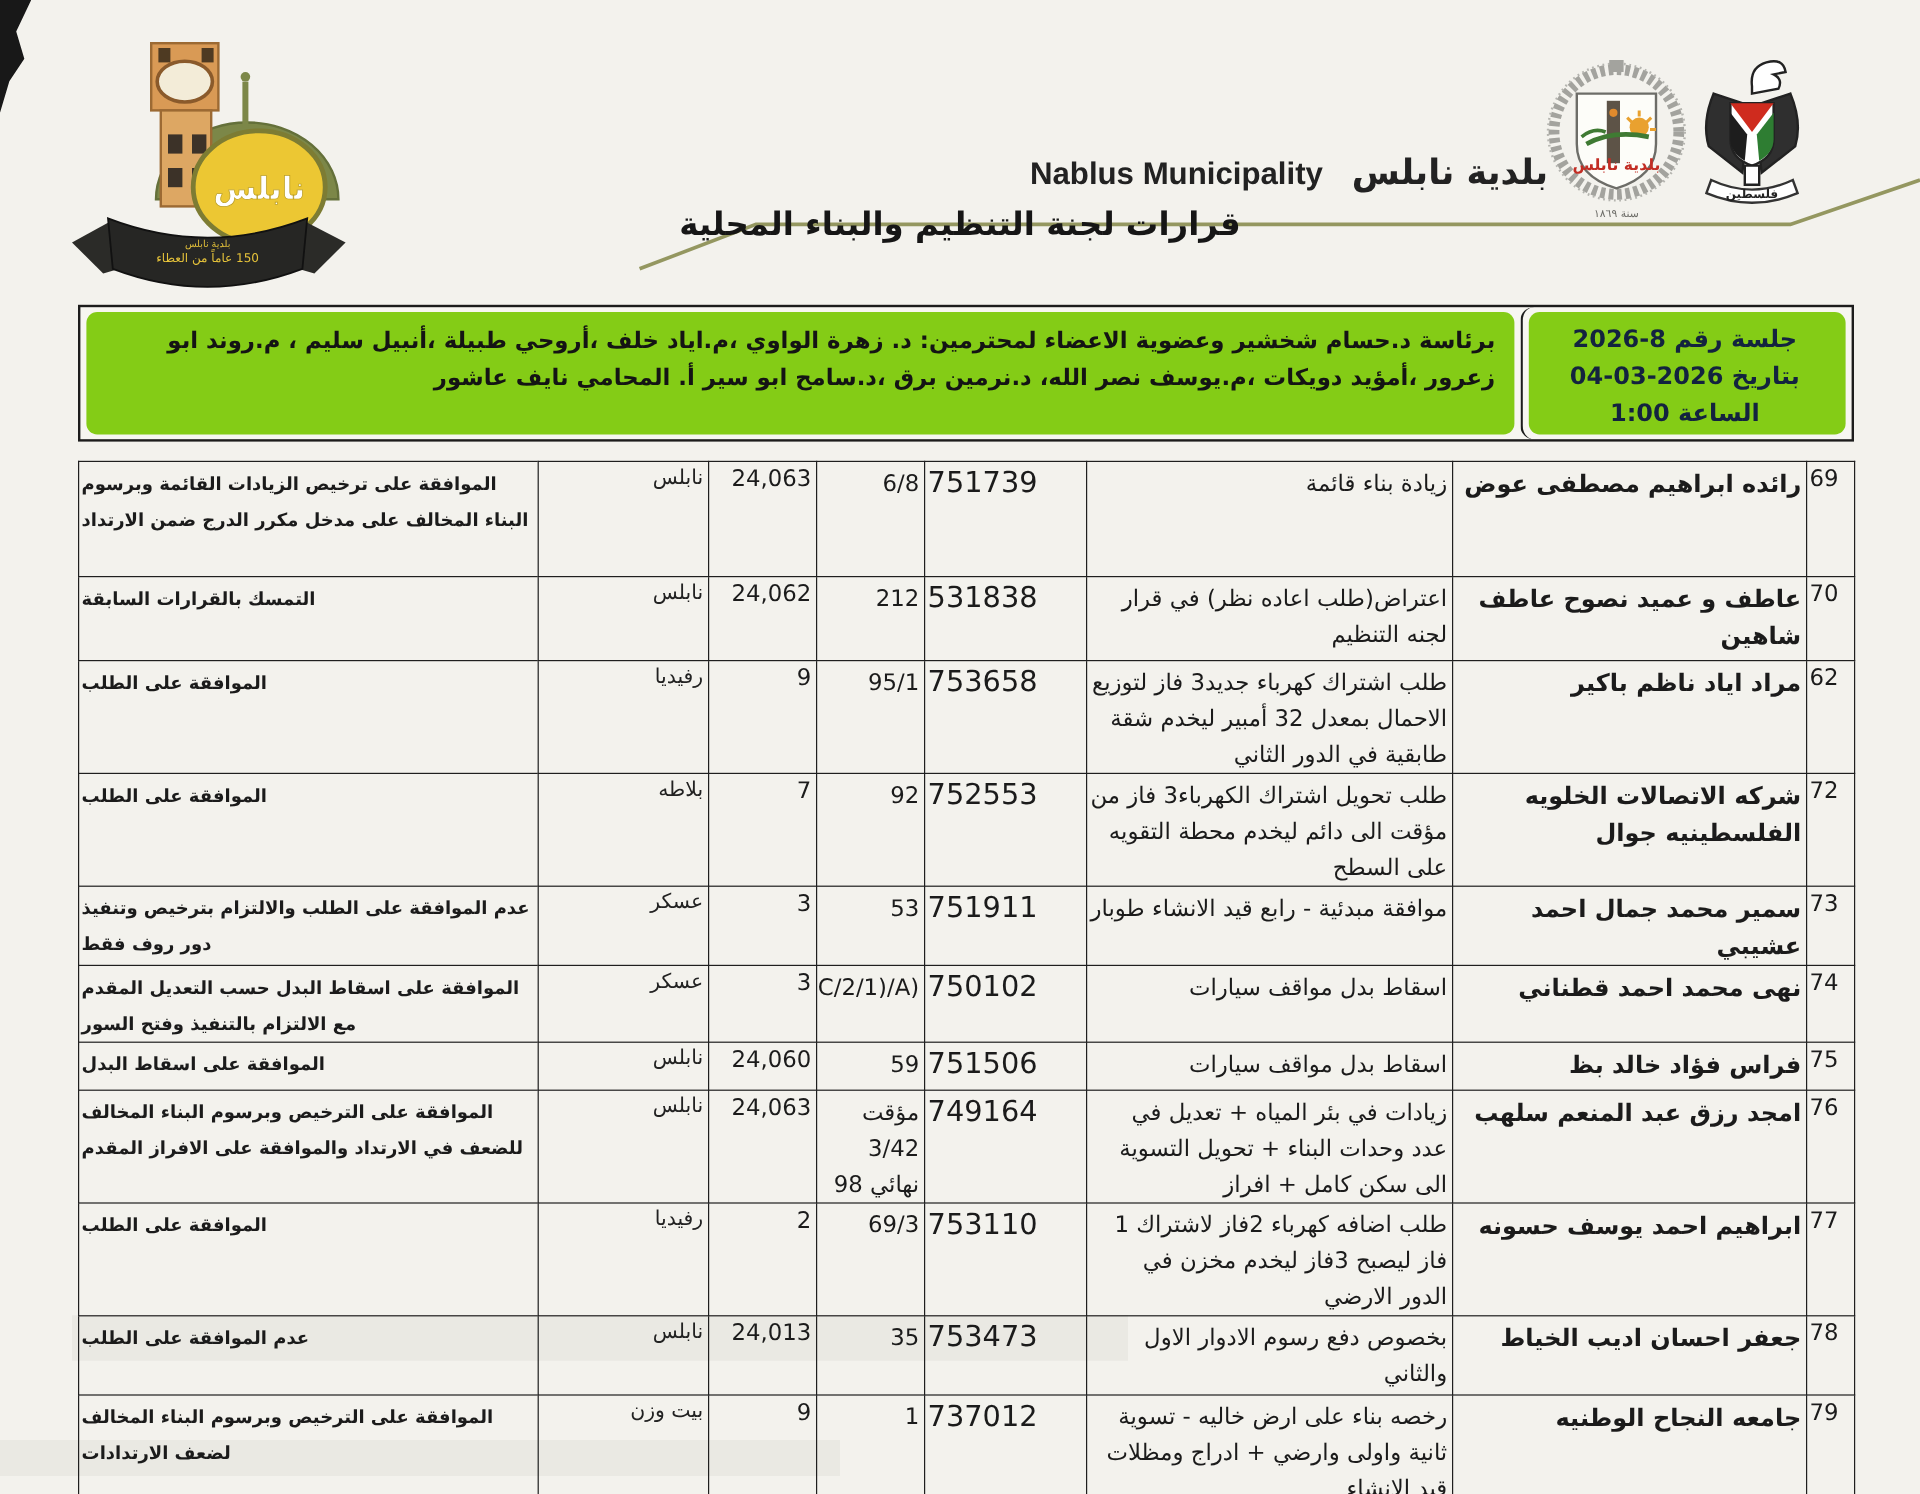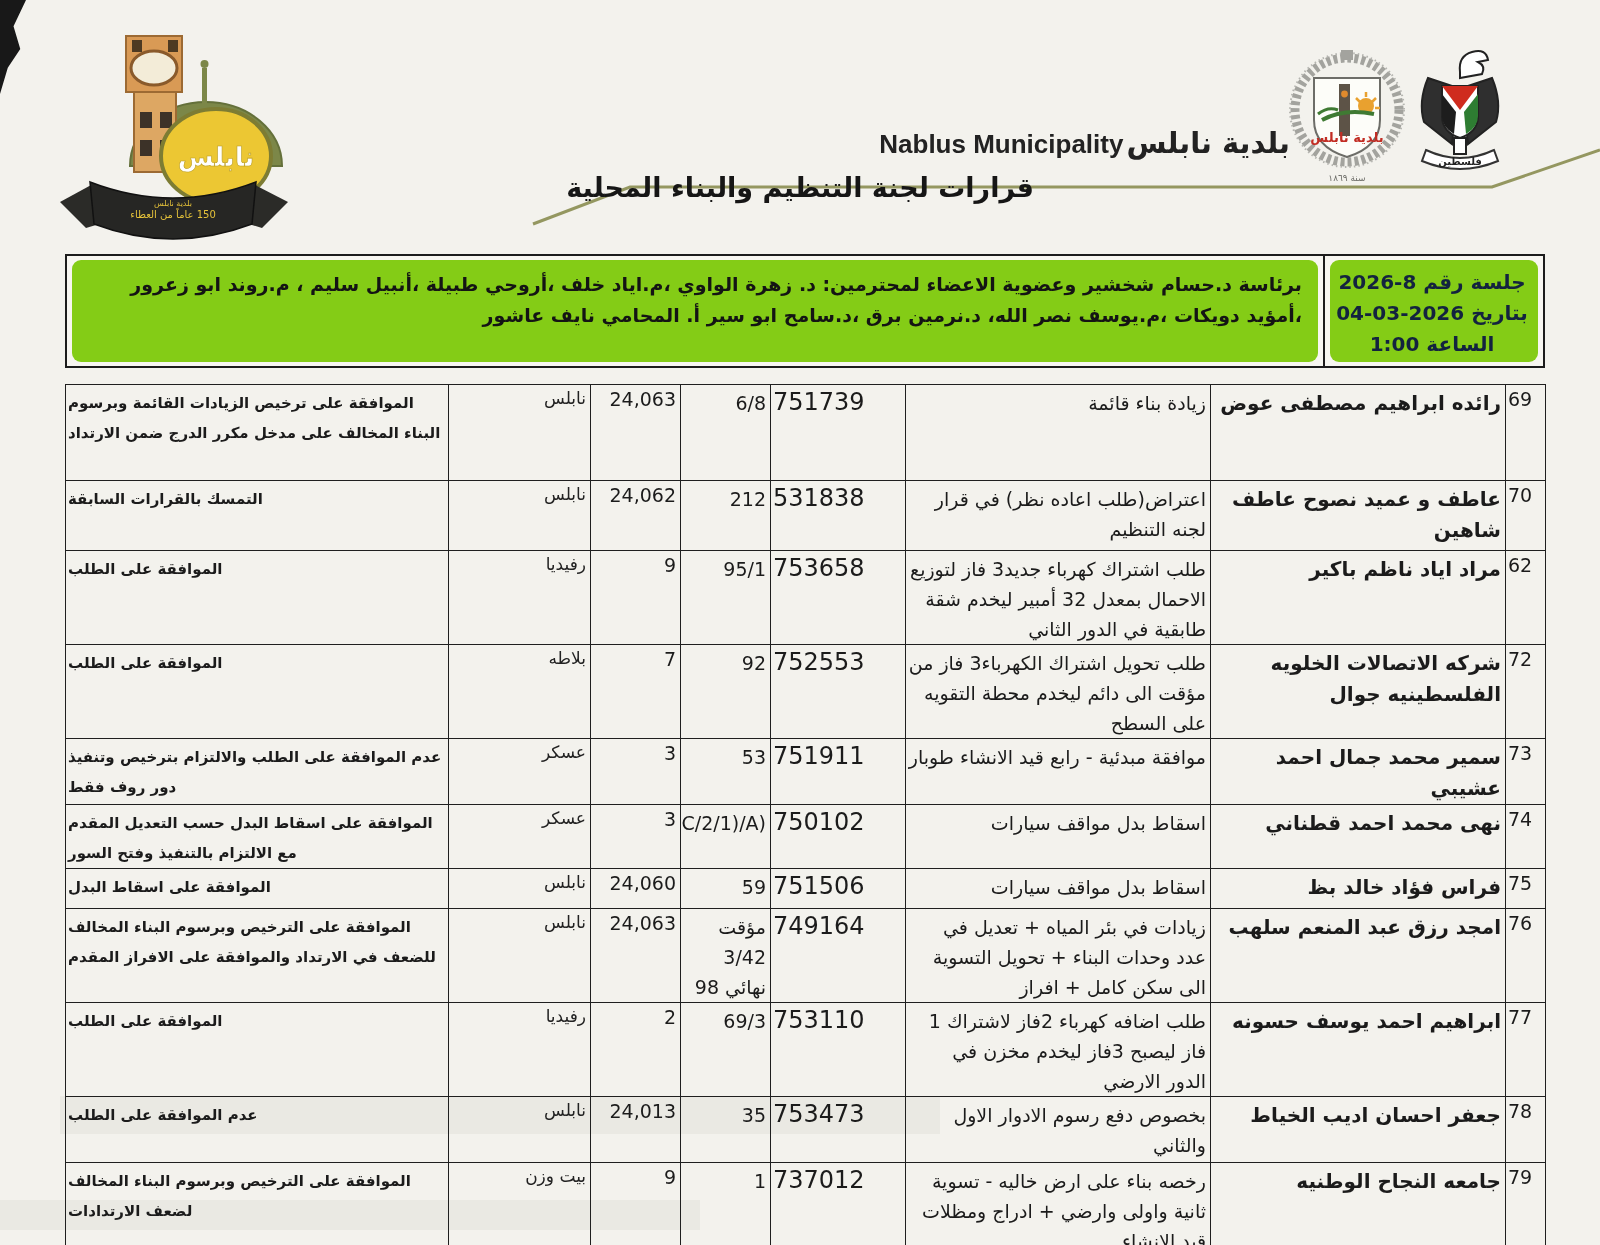--- a/index.html
+++ b/index.html
@@ -9,31 +9,31 @@
   
   .corner-artifact{position:absolute;top:0;left:0;width:26px;height:94px;background:#181818;
     clip-path:polygon(0 0,100% 0,52% 28%,78% 52%,30% 72%,0 100%);}
   .scan-streak{position:absolute;background:#9a9a96;opacity:.10;pointer-events:none;}
 
   
   .logo150{position:absolute;left:48px;top:16px;}
   .emblem-nablus{position:absolute;left:1288px;top:50px;}
   .emblem-eagle{position:absolute;left:1406px;top:44px;}
   .brand{position:absolute;left:870px;top:126px;width:420px;direction:ltr;display:flex;
-    align-items:baseline;justify-content:flex-end;gap:3px;white-space:nowrap;}
+    align-items:baseline;justify-content:flex-end;gap:24px;white-space:nowrap;}
   .brand .en{font-family:"Liberation Sans",sans-serif;font-weight:bold;font-size:26px;color:#222;}
   .brand .ar{font-weight:bold;font-size:29px;color:#222;}
   .rule-svg{position:absolute;left:0;top:0;width:1600px;height:240px;pointer-events:none;}
   .doc-title{position:absolute;top:172px;left:0;width:1600px;text-align:center;
     font-size:27px;font-weight:bold;color:#161616;}
 
   
   .session-box{position:absolute;left:65px;top:254px;width:1480px;height:114px;
     border:2px solid #1c1c1c;display:flex;flex-direction:row;box-sizing:border-box;background:#f7f6f1;}
-  .session-meta{width:220px;border-left:2px solid #1c1c1c;box-sizing:border-box;display:flex;}
+  .session-meta{width:276px;border-left:2px solid #1c1c1c;box-sizing:border-box;display:flex;border-radius:11px;}
   .session-members{flex:1;display:flex;}
   .hl{background:#84cc16;border-radius:9px;margin:4px 5px;flex:1;box-sizing:border-box;}
   .session-meta .hl{padding:7px 10px 0 6px;text-align:center;font-weight:bold;font-size:20px;line-height:31px;color:#13233f;}
   .session-members .hl{padding:9px 16px 0 20px;text-align:right;font-weight:bold;font-size:19px;line-height:31px;color:#141414;}
 
   
   table.decisions{position:absolute;left:65px;top:384px;width:1480px;border-collapse:collapse;
     table-layout:fixed;background:transparent;}
   table.decisions td{border:1.6px solid #1f1f1f;vertical-align:top;padding:3px 4px 0 2px;
     overflow:hidden;box-sizing:border-box;}

